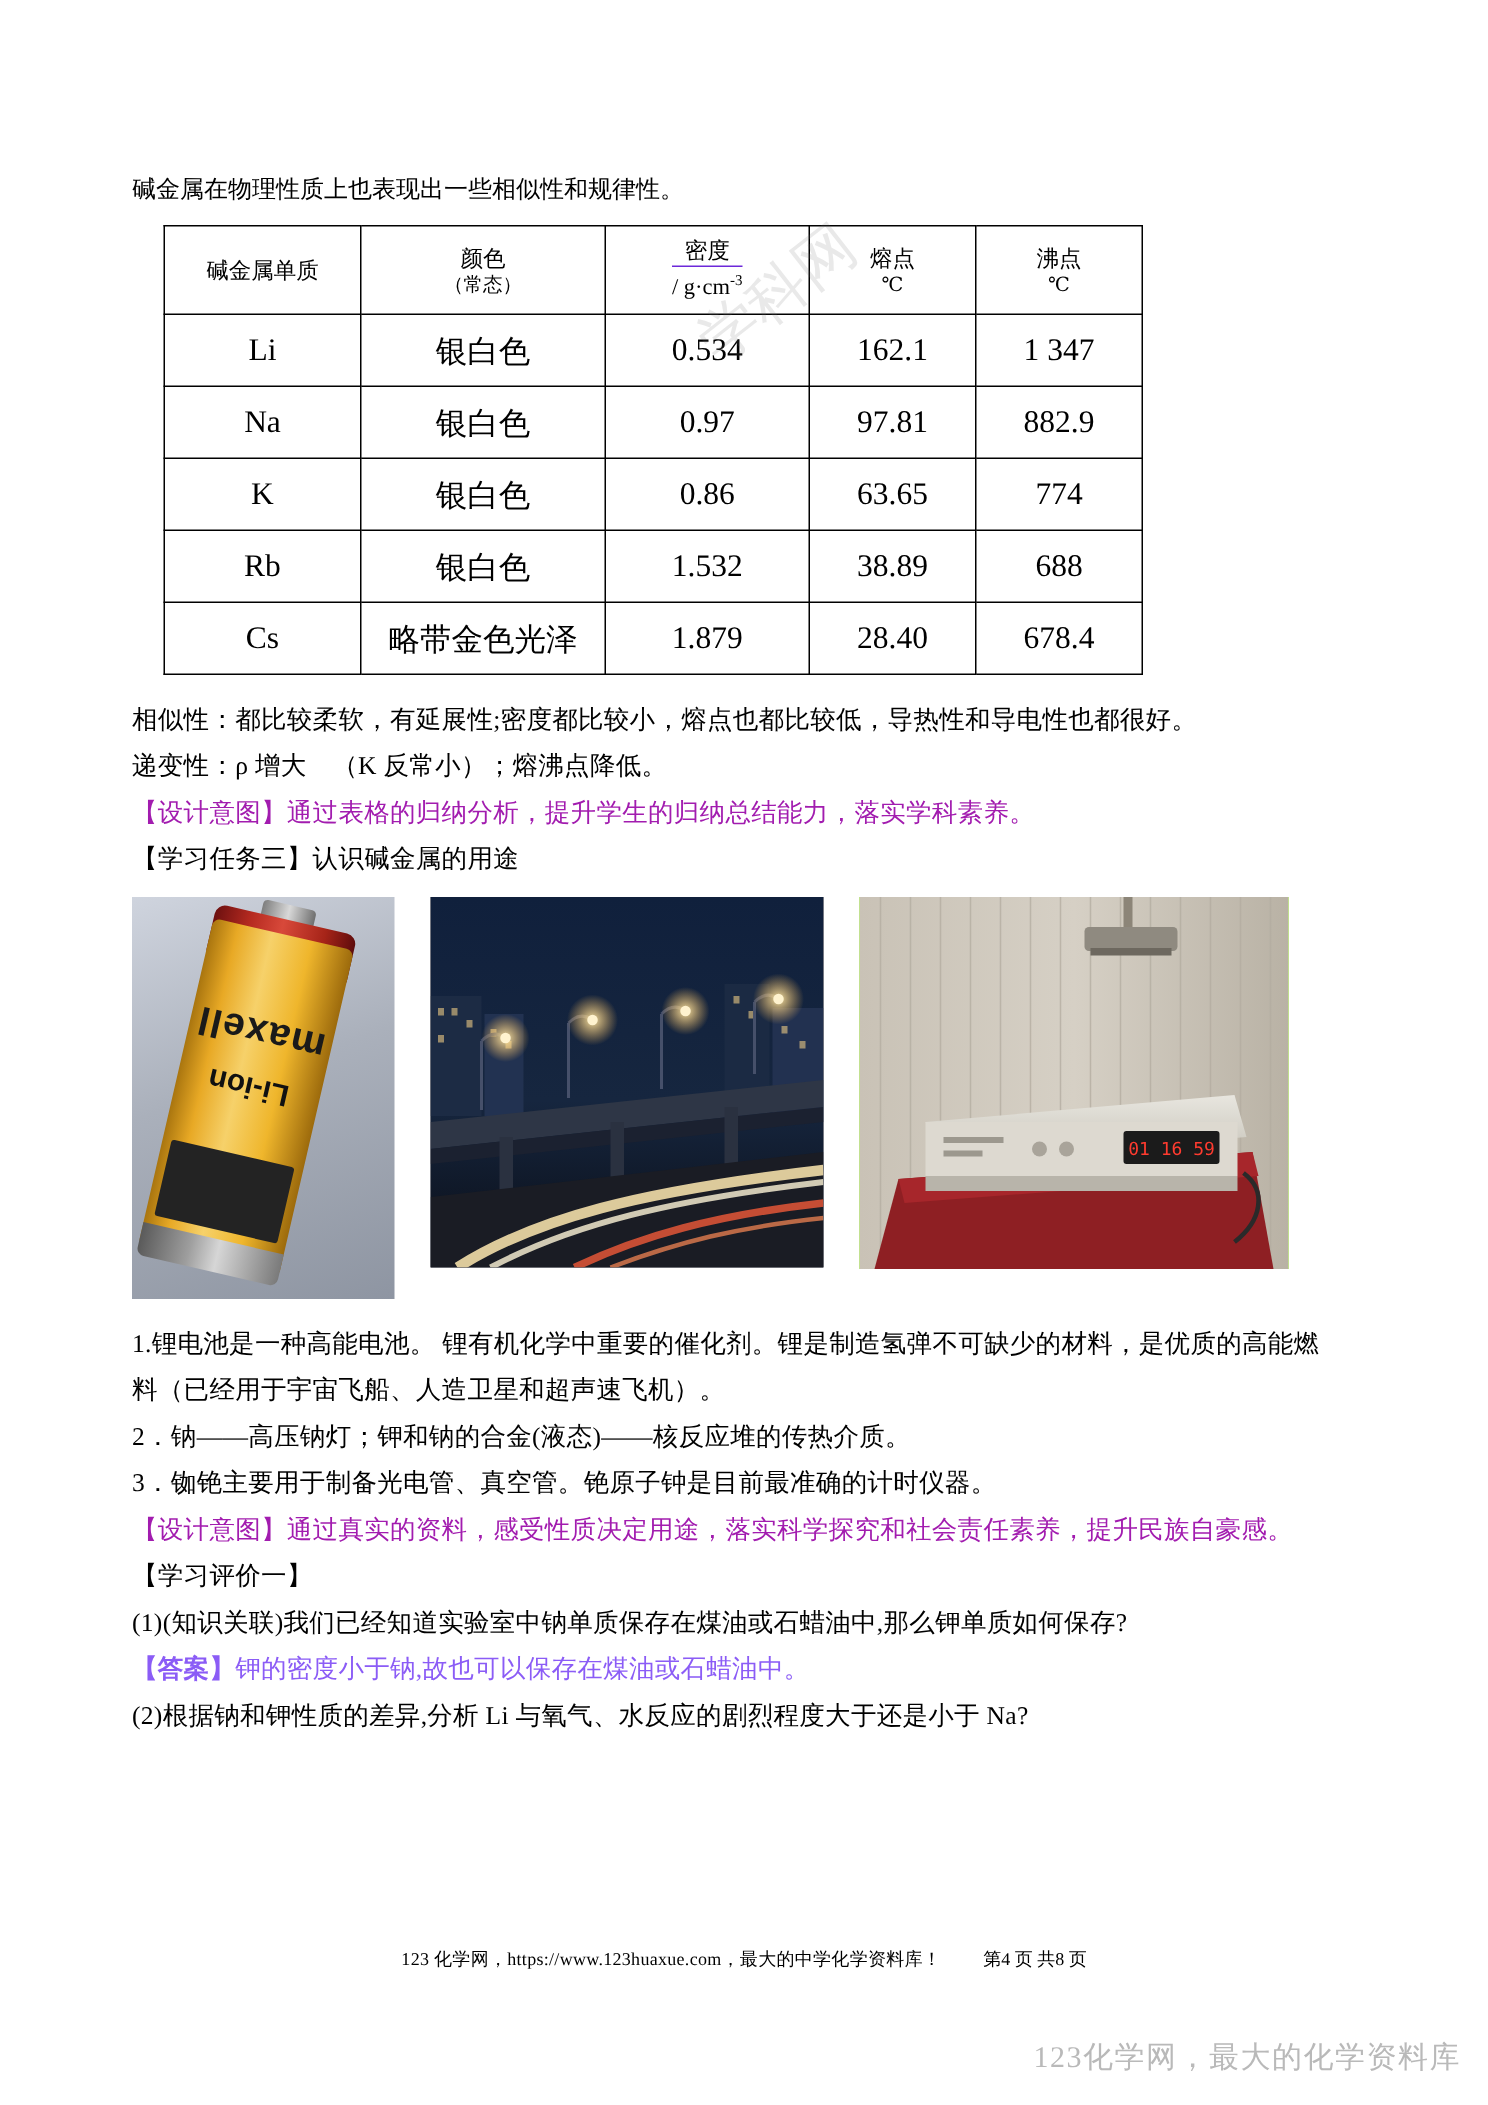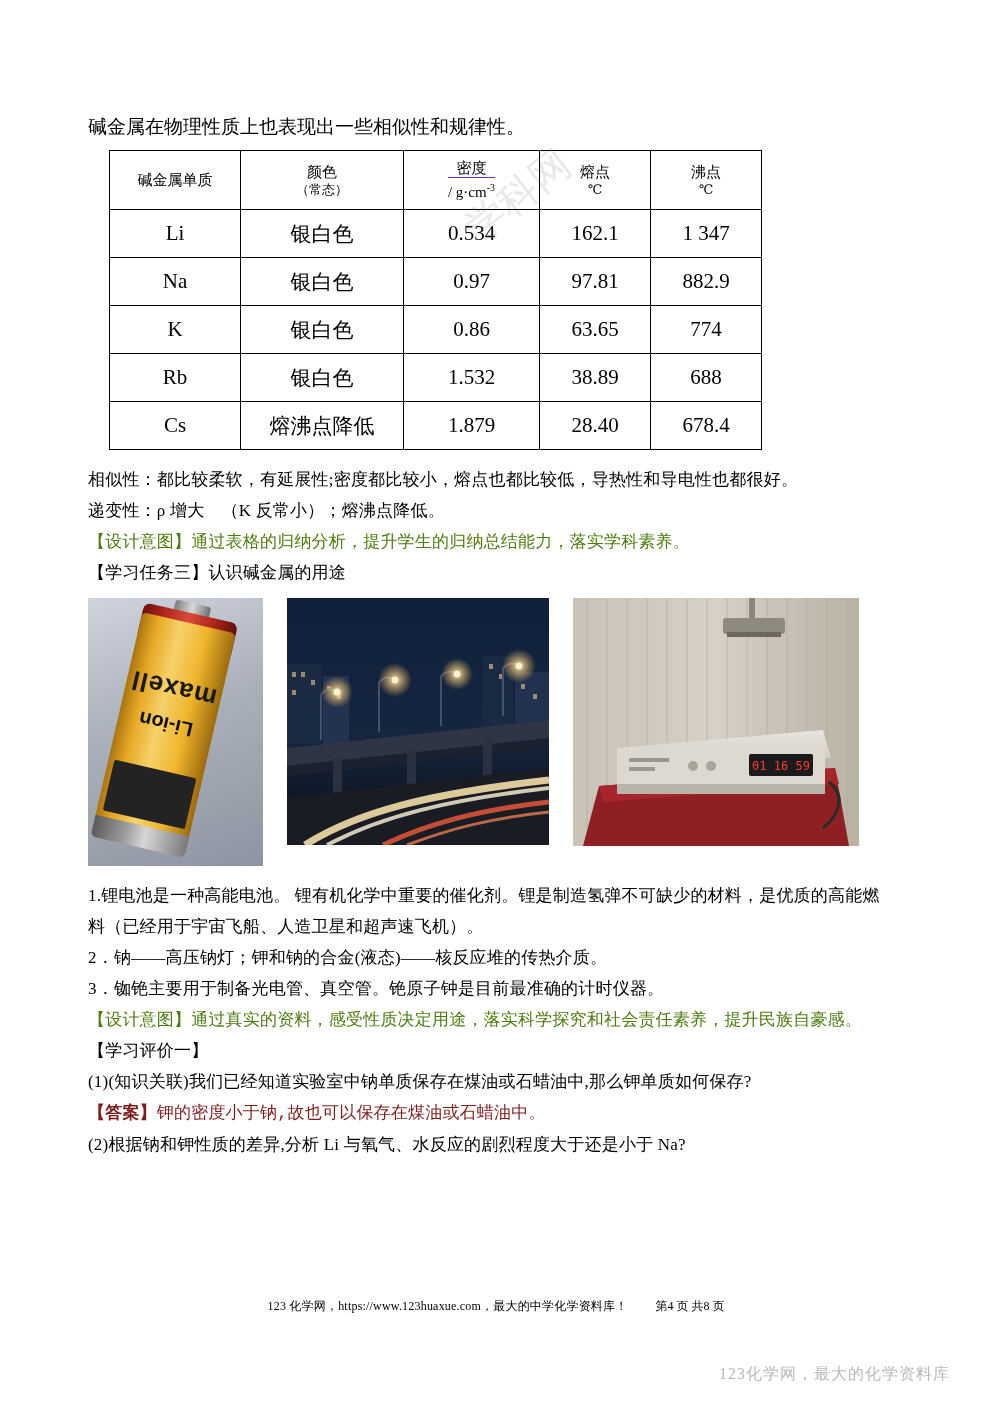--- a/index.html
+++ b/index.html
@@ -29,21 +29,21 @@
   }
   p {
     margin: 0 0 0 0;
   }
   .line {
     font-size: 17px;
     line-height: 31px;
     letter-spacing: 0.2px;
   }
   .lead {
-    font-size: 19px;
+    font-size: 16px;
     line-height: 30px;
     margin-bottom: 8px;
   }
 
   
   .table-caption {
     text-align: center;
     font-size: 16px;
     margin: 4px 0 10px 0;
     letter-spacing: 1px;
@@ -92,22 +92,22 @@
     color: rgba(120,120,120,0.16);
     font-size: 40px;
     font-family: "Liberation Serif", serif;
     transform: rotate(-38deg);
     white-space: nowrap;
     pointer-events: none;
   }
 
   
   .after-table { margin-top: 14px; }
-  .blue { color: #4d7c0f; }
-  .red { color: #7f1d1d; font-family: Liberation Mono, monospace; }
+  .blue { color: #a21caf; }
+  .red { color: #8b5cf6; }
   .bold { font-weight: bold; }
 
   
   .img-row {
     margin-top: 10px;
     display: flex;
     gap: 24px;
     align-items: flex-start;
   }
   .img-box {
@@ -211,24 +211,24 @@
     top: 1298px;
     width: 992px;
     text-align: center;
     font-size: 12px;
   }
   .footer .url { letter-spacing: 0.2px; }
   .footer .pages { margin-left: 28px; }
 
   .wm-corner {
     position: absolute;
-    right: 42px;
+    right: 18px;
     bottom: 18px;
     color: #b9b9b9;
-    font-size: 16px;
+    font-size: 20px;
     letter-spacing: 1px;
   }
 </style>
 </head>
 <body>
 
 <div class="page">
 
   <div class="content">
 
@@ -286,21 +286,21 @@
           </tr>
           <tr>
             <td>Rb</td>
             <td>银白色</td>
             <td>1.532</td>
             <td>38.89</td>
             <td>688</td>
           </tr>
           <tr>
             <td>Cs</td>
-            <td>熔沸点降低</td>
+            <td>略带金色光泽</td>
             <td>1.879</td>
             <td>28.40</td>
             <td>678.4</td>
           </tr>
         </tbody>
       </table>
     </div>
 
     <div class="after-table">
       <p class="line">相似性：都比较柔软，有延展性;密度都比较小，熔点也都比较低，导热性和导电性也都很好。</p>

